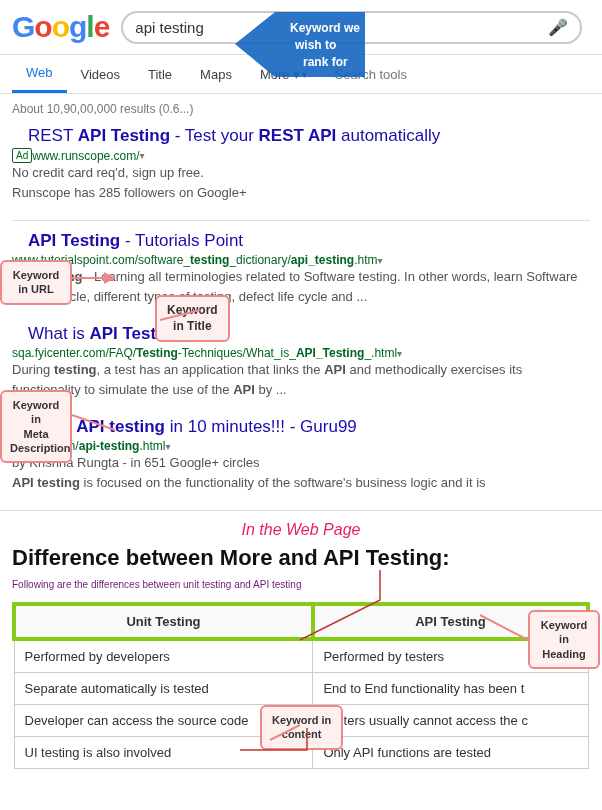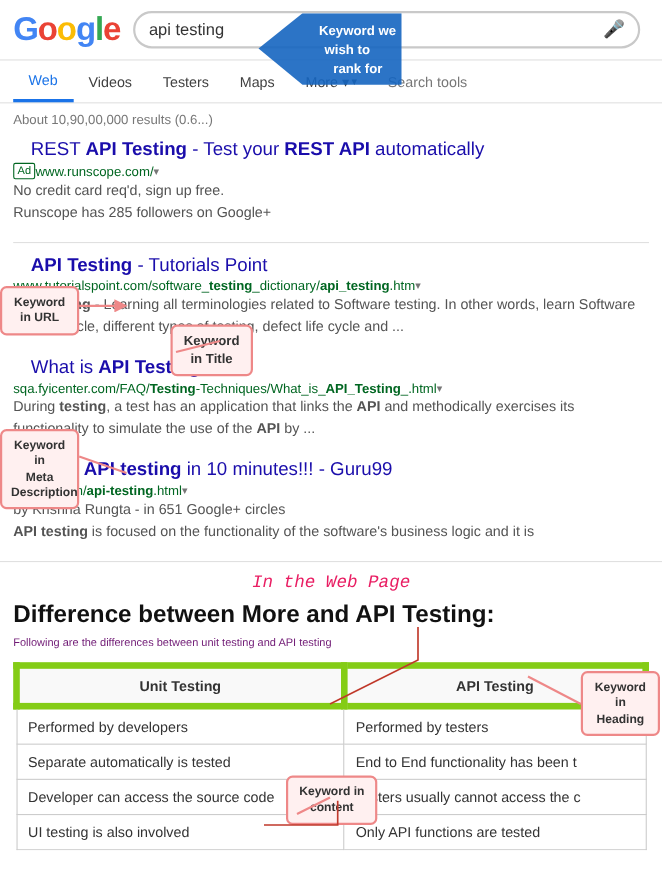--- a/index.html
+++ b/index.html
@@ -36,27 +36,27 @@
     .result-url .ad-badge { color: #006621; border: 1px solid #006621; font-size: 10px; padding: 1px 3px; border-radius: 2px; }
     .result-title { font-size: 17px; color: #1a0dab; cursor: pointer; margin: 2px 16px; }
     .result-snippet { font-size: 13px; color: #545454; line-height: 1.5; }
     .url-arrow { font-size: 10px; color: #777; }
 
     
     .section-separator { border: none; border-top: 1px solid #e0e0e0; margin: 10px 0; }
 
     
     .webpage-section { padding: 0 12px; }
-    .webpage-label { color: #e91e63; font-style: italic; font-size: 16px; text-align: center; margin: 10px 0 6px; font-family: Liberation Mono, monospace; }
+    .webpage-label { color: #e91e63; font-style: italic; font-size: 16px; text-align: center; margin: 10px 0 6px; }
     .webpage-heading { font-size: 22px; font-weight: bold; color: #111; margin-bottom: 8px; }
     .webpage-intro { font-size: 10px; color: #701a75; margin-bottom: 12px; }
 
     
     .comparison-table { width: 100%; border-collapse: collapse; font-size: 13px; }
-    .comparison-table th { background: #f9f9f9; border: 6px solid #84cc16; padding: 8px 10px; font-weight: bold; text-align: center; color: #333; }
+    .comparison-table th { background: #f9f9f9; border: 4px solid #84cc16; padding: 8px 10px; font-weight: bold; text-align: center; color: #333; }
     .comparison-table td { border: 1px solid #ccc; padding: 8px 10px; color: #333; vertical-align: top; }
 
     
     .annotated-area { position: relative; }
 
     
     .callout-url {
       position: absolute;
       left: 0px;
       top: 260px;
@@ -156,21 +156,21 @@
     </div>
     <div class="search-bar">
       <input class="search-input" type="text" value="api testing" style="">
       <span class="mic-icon">🎤</span>
     </div>
   </div>
 
   <div class="nav-tabs">
     <a class="nav-tab active">Web</a>
     <a class="nav-tab">Videos</a>
-    <a class="nav-tab">Testers</a>
+    <a class="nav-tab">Title</a>
     <a class="nav-tab">Maps</a>
     <a class="nav-tab nav-tab-more">More ▾</a>
     <a class="search-tools">Search tools</a>
   </div>
 
   <div class="results-count">About 10,90,00,000 results (0.6...)</div>
 
   <div class="results">
 
     <div class="result-item">

